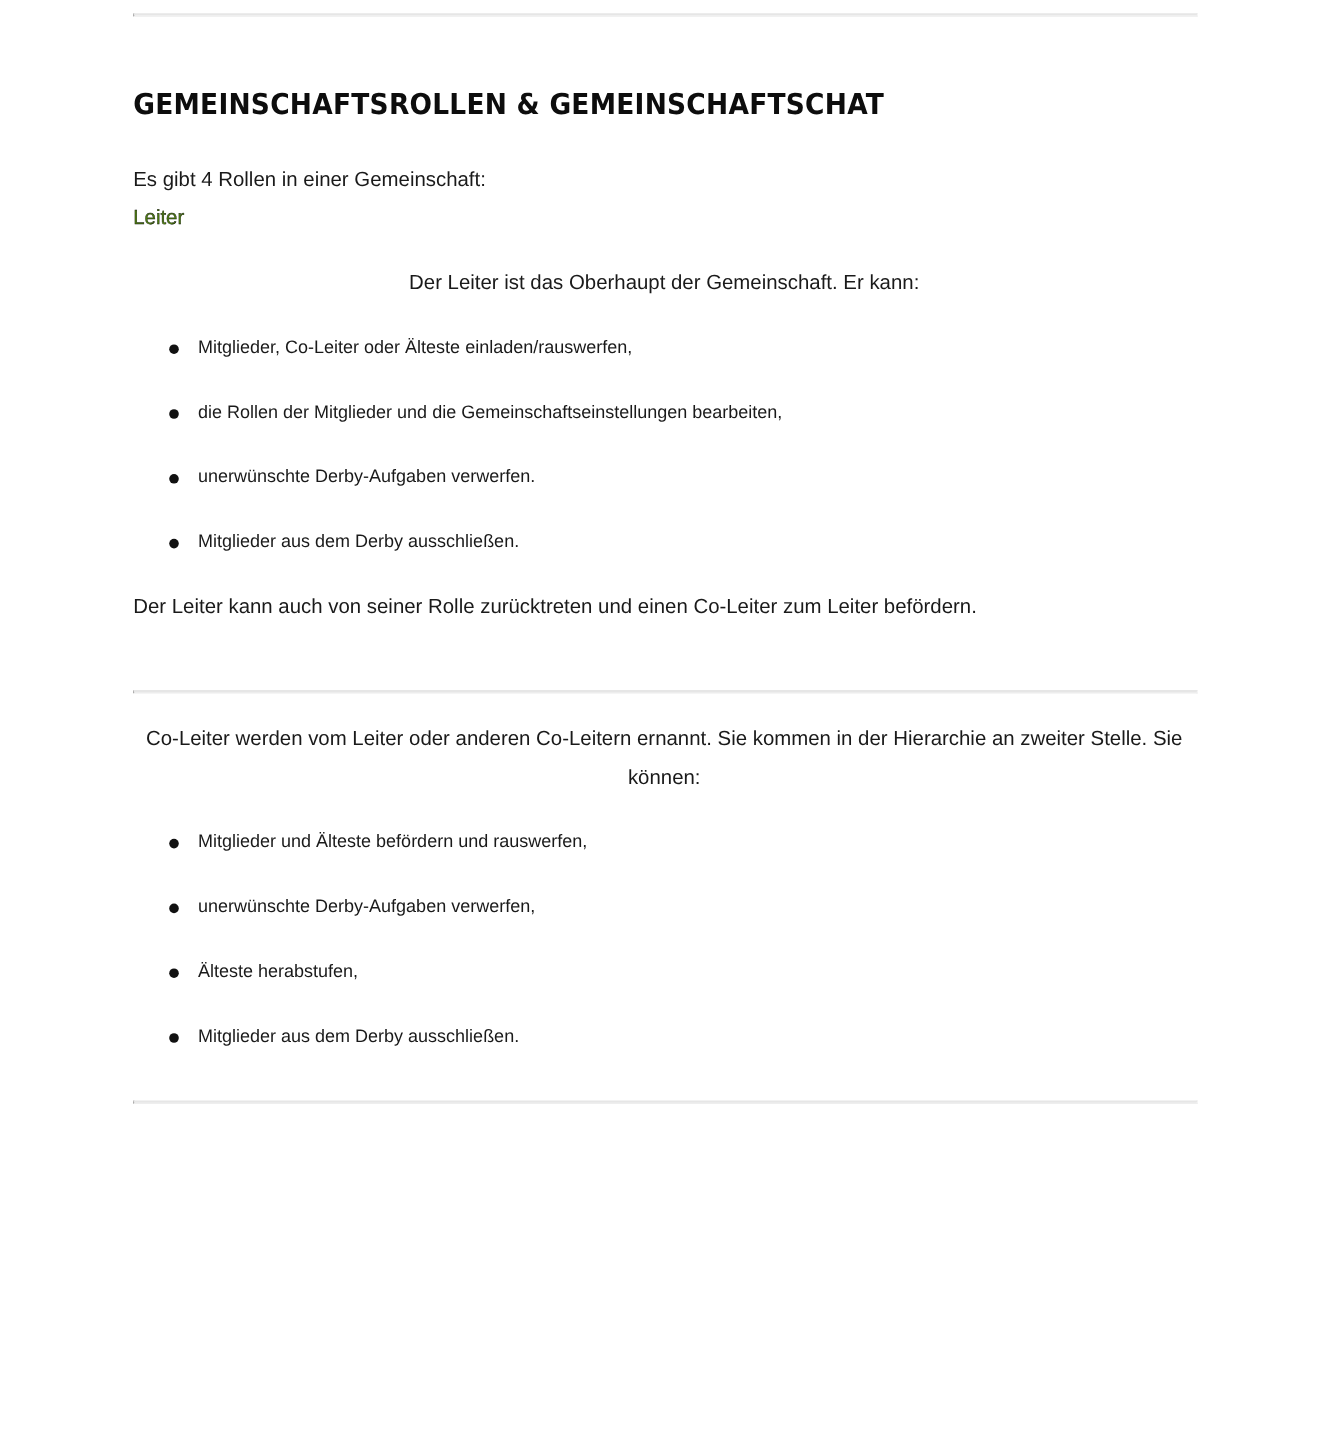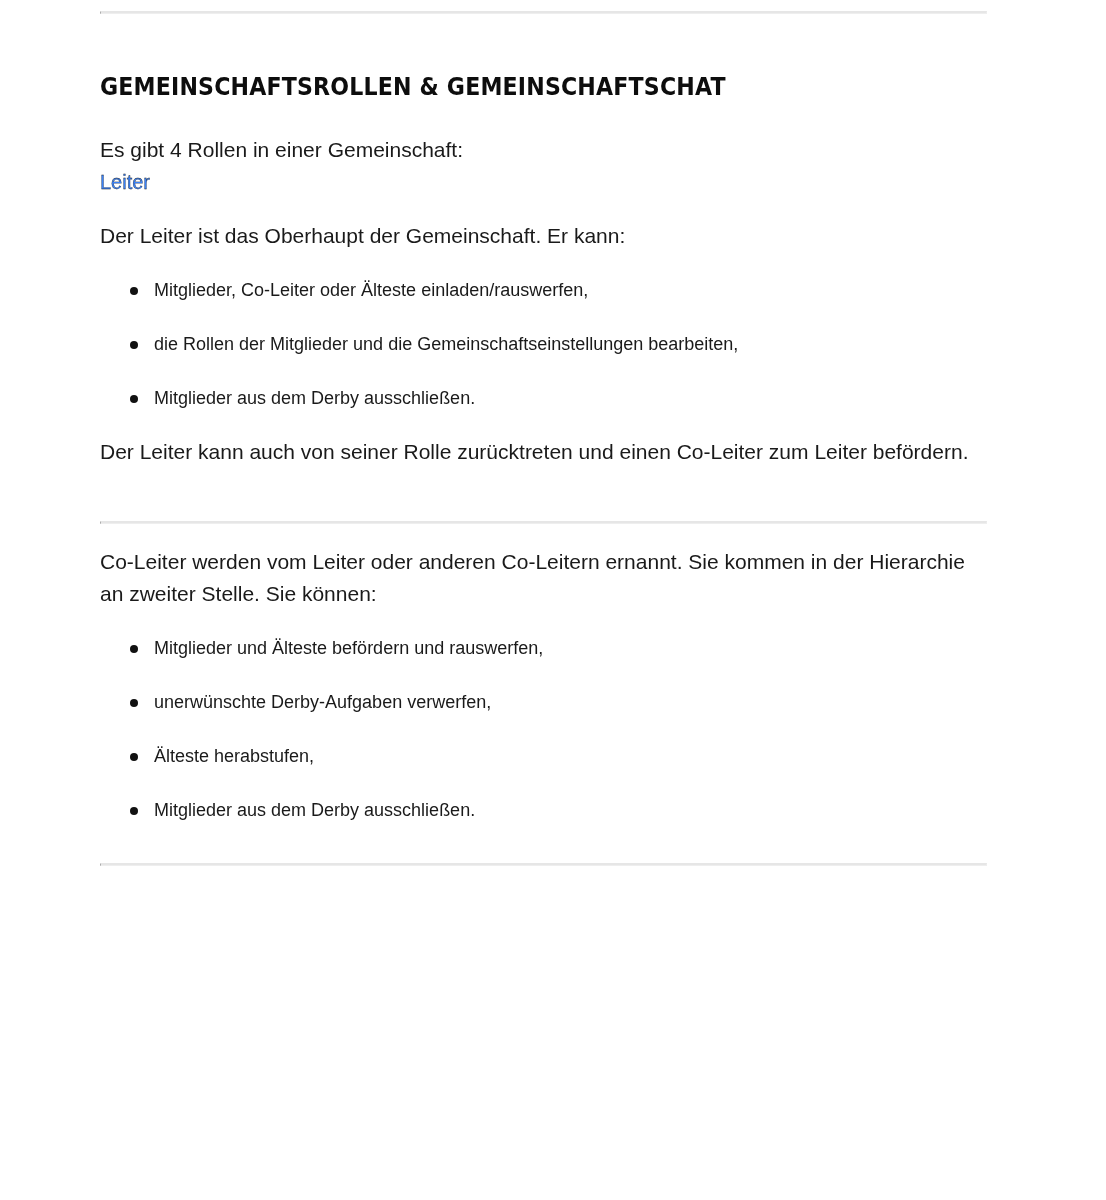--- a/index.html
+++ b/index.html
@@ -10,21 +10,21 @@
     body {
       width: 1106px;
       height: 1200px;
       overflow: hidden;
       position: relative;
       font-family: "Liberation Sans", sans-serif;
       color: #1a1a1a;
     }
     .content {
       position: absolute;
-      left: 100px;
+      left: 111px;
       top: 0;
       width: 885px;
     }
     .divider {
       height: 0;
       border-top: 2px solid #e6e6e6;
       width: 885px;
       margin: 0;
     }
     .divider.top { margin-top: 11px; }
@@ -35,45 +35,45 @@
       font-size: 24px;
       letter-spacing: 0.2px;
       line-height: 32px;
       color: #0d0d0d;
       transform: scaleX(0.92);
       transform-origin: left center;
       white-space: nowrap;
     }
     p {
       margin: 0;
-      font-size: 21px;
+      font-size: 17px;
       line-height: 32px;
       color: #1a1a1a;
     }
     .intro { margin-top: 31px; }
     h3.role-title {
       margin: 0;
-      font-size: 20px;
+      font-size: 17px;
       font-weight: normal;
       line-height: 32px;
-      color: #3b82f6;
+      color: #4d7c0f;
       -webkit-text-stroke: 0.3px #111111;
     }
     .role-leiter-title { margin-top: 78px; }
     .role-coleiter-title { margin-top: 54px; }
-    .role-desc { margin-top: 22px; }
+    .role-desc { margin-top: 22px; text-align: center; }
     ul.abilities {
       list-style: none;
       margin: 22px 0 0 0;
       padding: 0;
     }
     ul.abilities li {
       position: relative;
       padding-left: 54px;
-      font-size: 18px;
+      font-size: 15px;
       line-height: 32px;
       margin-bottom: 22px;
       color: #1a1a1a;
     }
     ul.abilities li .bullet {
       position: absolute;
       left: 30px;
       top: 13px;
       width: 8px;
       height: 8px;
@@ -92,20 +92,21 @@
 
   <h2 class="section-title">GEMEINSCHAFTSROLLEN &amp; GEMEINSCHAFTSCHAT</h2>
   <p class="intro">Es gibt 4 Rollen in einer Gemeinschaft:</p>
 
   <section>
     <h3 class="role-title role-leiter-title">Leiter</h3>
     <p class="role-desc">Der Leiter ist das Oberhaupt der Gemeinschaft. Er kann:</p>
     <ul class="abilities">
       <li><span class="bullet"></span><span>Mitglieder, Co-Leiter oder Älteste einladen/rauswerfen,</span></li>
       <li><span class="bullet"></span><span>die Rollen der Mitglieder und die Gemeinschaftseinstellungen bearbeiten,</span></li>
+      <li><span class="bullet"></span><span>unerwünschte Derby-Aufgaben verwerfen.</span></li>
       <li><span class="bullet"></span><span>Mitglieder aus dem Derby ausschließen.</span></li>
     </ul>
     <p class="leiter-extra">Der Leiter kann auch von seiner Rolle zurücktreten und einen Co-Leiter zum Leiter befördern.</p>
   </section>
 
   <hr class="divider mid-divider">
 
   <section>
     <p class="role-desc">Co-Leiter werden vom Leiter oder anderen Co-Leitern ernannt. Sie kommen in der Hierarchie an zweiter Stelle. Sie können:</p>
     <ul class="abilities">

